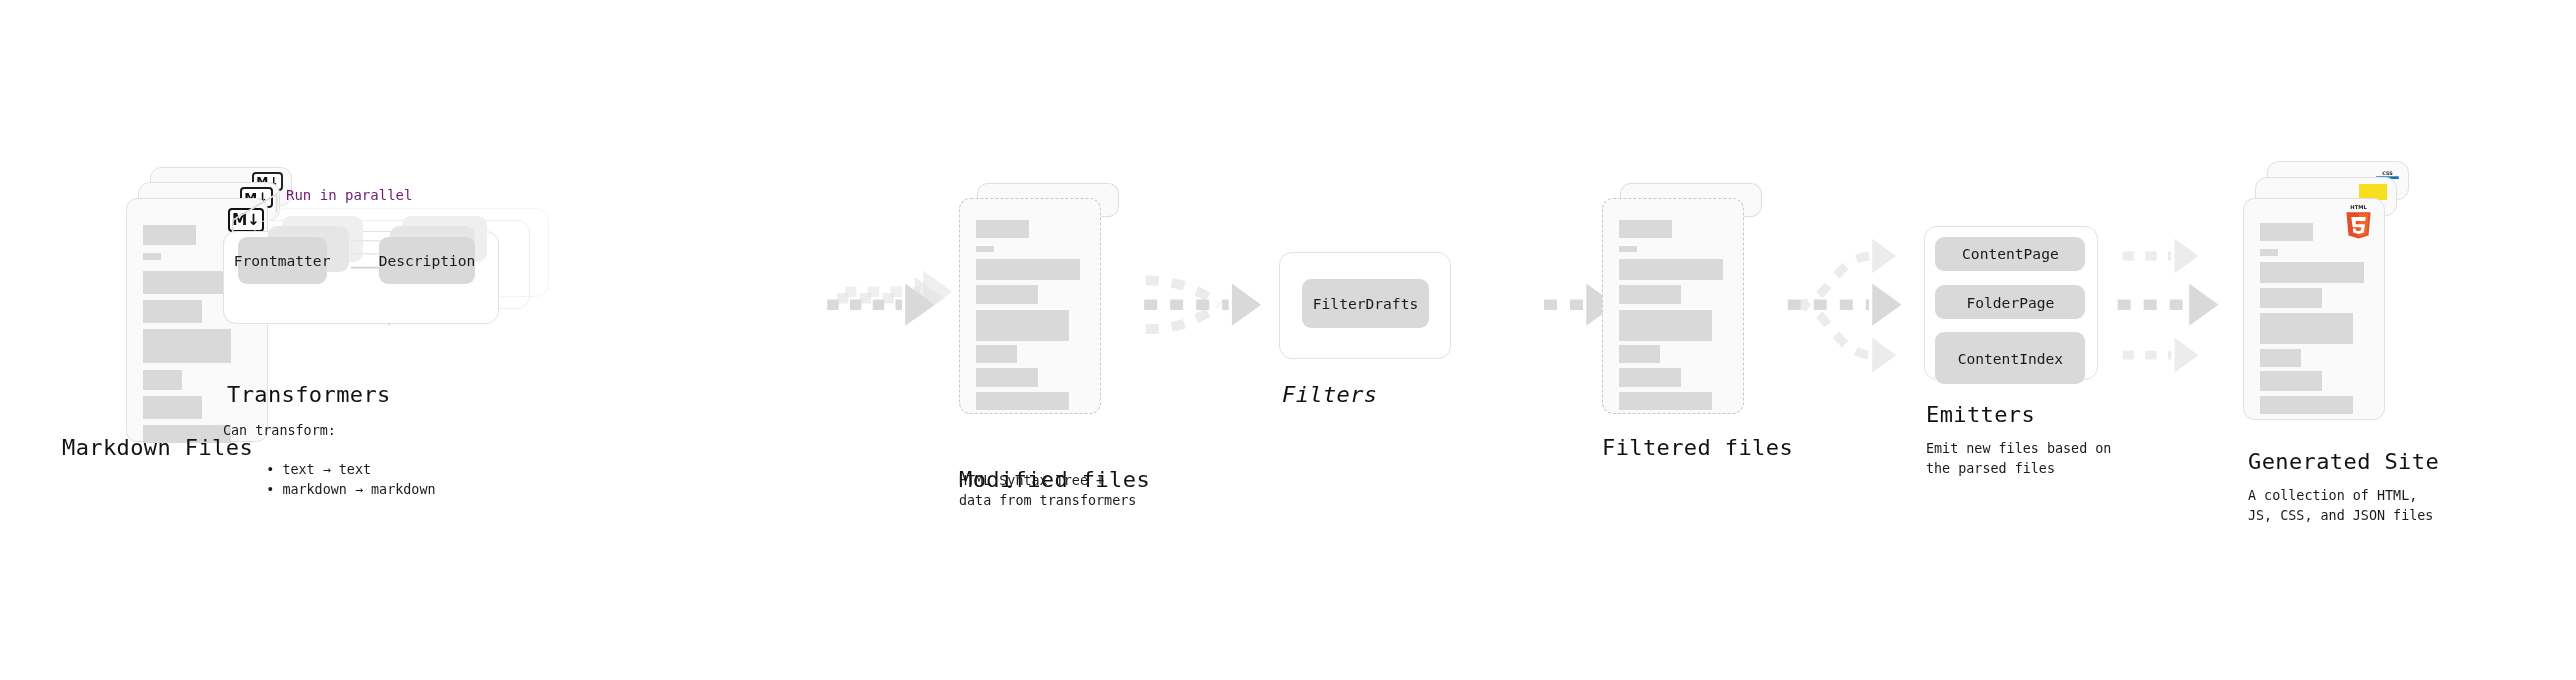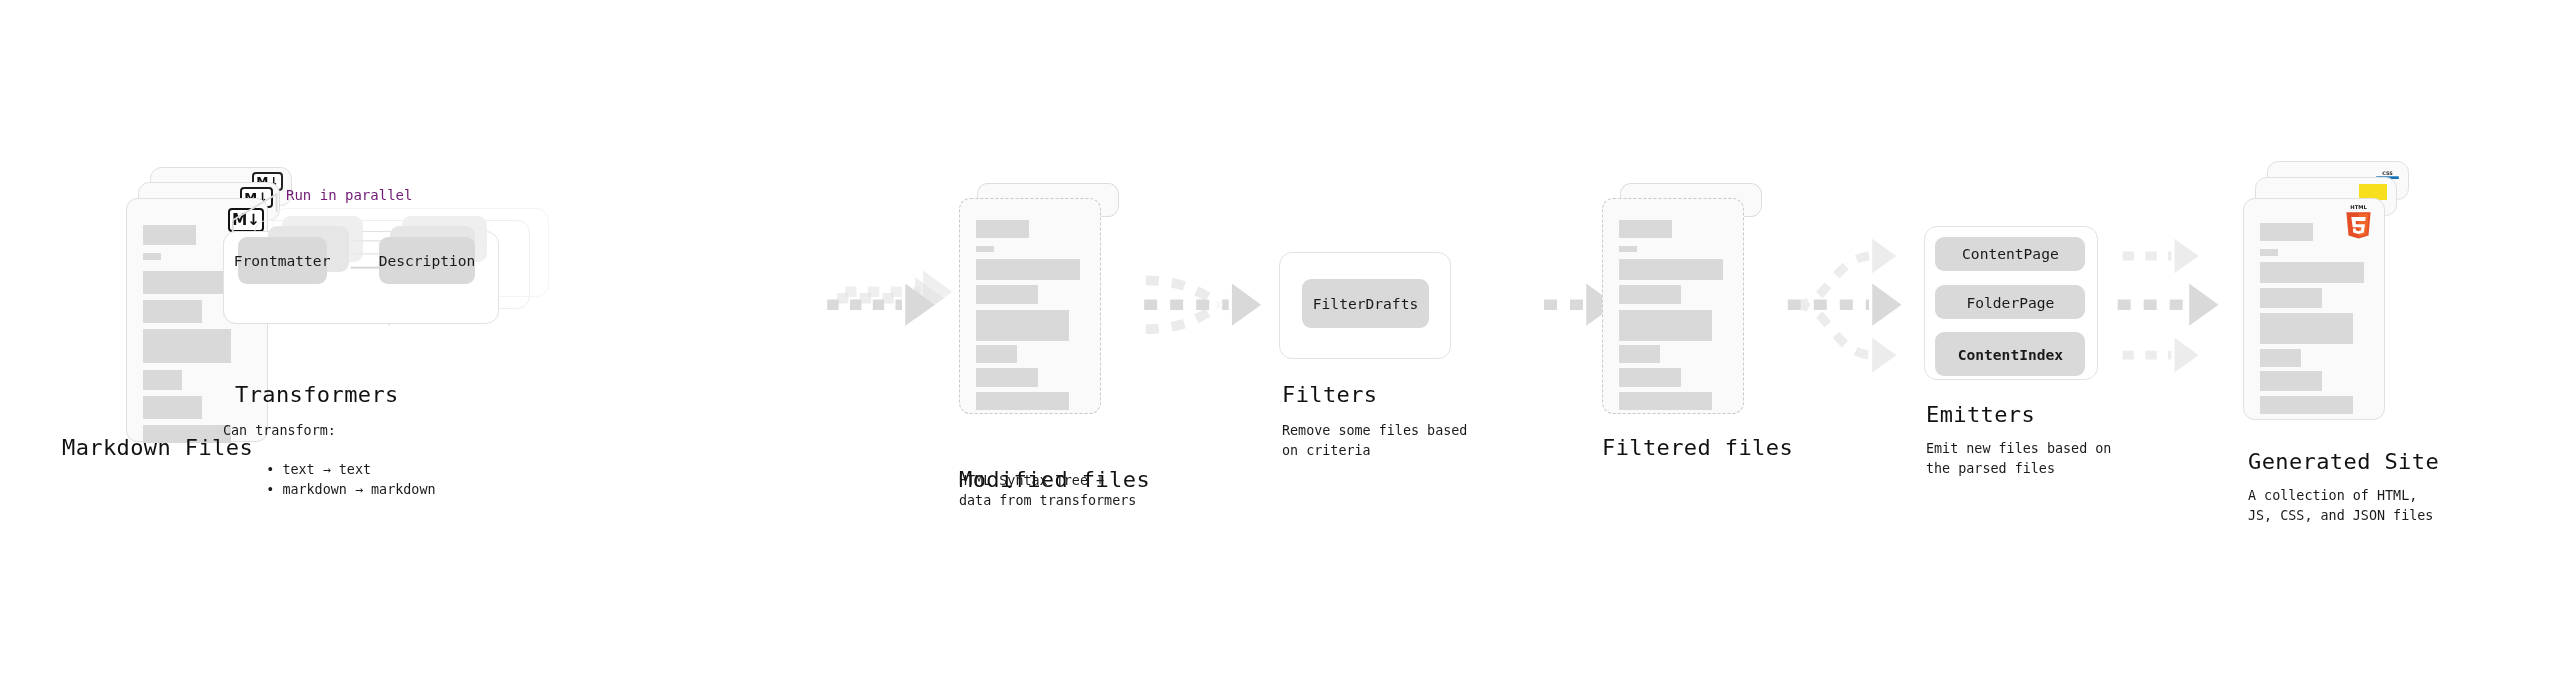--- a/index.html
+++ b/index.html
@@ -240,21 +240,21 @@
       <g stroke="#d2d2d2" stroke-width="2" fill="none">
         <line x1="2" y1="45" x2="48" y2="45"></line>
           <polygon points="48,40 58,45 48,50" fill="#d2d2d2" stroke="none"></polygon>
       </g>
     </svg>
 
     <div class="chip" style="left:14.6px; top:45px; width:89px; height:47px;">Frontmatter</div>
     <div class="chip" style="left:156px; top:45px; width:96px; height:47px;">Description</div>
   </div>
 
-  <div class="caption-title" style="left:235px; top:382px;text-align:right;">Transformers</div>
+  <div class="caption-title" style="left:227px; top:382px;text-align:right;">Transformers</div>
   <div class="caption-sub" style="left:223px; top:421px;">Can transform:</div>
   <div class="caption-sub" style="left:234px; top:440px;">
     <span>•&nbsp;</span><span>text → text</span>
   </div>
   <div class="caption-sub" style="left:234px; top:460px;">
     <span>•&nbsp;</span><span>markdown → markdown</span>
   </div>
 
   <div class="stack" style="left:959px; top:183px;">
     <div class="card dotted" style="left:18px; top:0px; width:142px; height:34px;"></div>
@@ -272,23 +272,21 @@
 
   <div class="caption-title" style="left:476px; top:435px; left:959px;margin-top:32px;">Modified files</div>
   <div class="caption-sub" style="left:959px; top:471px;">HTML Syntax Tree +
 data from transformers</div>
 
   <div class="stack" style="left:1279px; top:252px;">
     <div class="procbox" style="left:0px; top:0px; width:172px; height:107px;"></div>
     <div class="chip" style="left:23px; top:27px; width:127px; height:49px;">FilterDrafts</div>
   </div>
 
-  <div class="caption-title" style="left:1282px; top:382px;">Filters</div>
-  <div class="caption-sub" style="left:1282px; top:421px;">Remove some files based
-on criteria</div>
+  <div class="caption-title" style="left:1282px; top:382px;font-style:italic;">Filters</div>
 
   <div class="stack" style="left:1602px; top:183px;">
     <div class="card dotted" style="left:18px; top:0px; width:142px; height:34px;"></div>
     <div class="card dashed" style="left:0px; top:14.6px; width:142px; height:216px;">
       <div class="bar" style="left:16.3px; top:21px;  width:53px;  height:18px;"></div>
       <div class="bar" style="left:16.3px; top:47px;  width:18px;  height:6.5px;"></div>
       <div class="bar" style="left:16.3px; top:60px;  width:104px; height:21px;"></div>
       <div class="bar" style="left:16.3px; top:86px; width:62px;  height:19.5px;"></div>
       <div class="bar" style="left:16.3px; top:111px; width:93px; height:31px;"></div>
       <div class="bar" style="left:16.3px; top:146px; width:41px;  height:18px;"></div>
@@ -296,21 +294,21 @@
       <div class="bar" style="left:16.3px; top:193px; width:93px; height:18px;"></div>
     </div>
   </div>
 
   <div class="caption-title" style="left:1602px; top:435px;">Filtered files</div>
 
   <div class="stack" style="left:1924px; top:226px;">
     <div class="procbox" style="left:0px; top:0px; width:174px; height:154px;"></div>
     <div class="chip" style="left:11.4px; top:10.6px;  width:150px; height:34px;">ContentPage</div>
     <div class="chip" style="left:11.4px; top:59px;  width:150px; height:34px;">FolderPage</div>
-    <div class="chip" style="left:11.4px; top:106px; width:150px; height:44px;font-weight:bold;">ContentIndex</div>
+    <div class="chip" style="left:11.4px; top:106px; width:150px; height:52px;">ContentIndex</div>
   </div>
 
   <div class="caption-title" style="left:1926px; top:402px;">Emitters</div>
   <div class="caption-sub" style="left:1926px; top:439px;">Emit new files based on
 the parsed files</div>
 
   <div class="stack" style="left:2243px; top:161px;">
 
     <div class="card solid" style="left:24.4px; top:0px; width:142px; height:39px;"></div>
     <div class="css-badge" style="left:130px; top:8.1px; width:29px; height:11.4px;">

